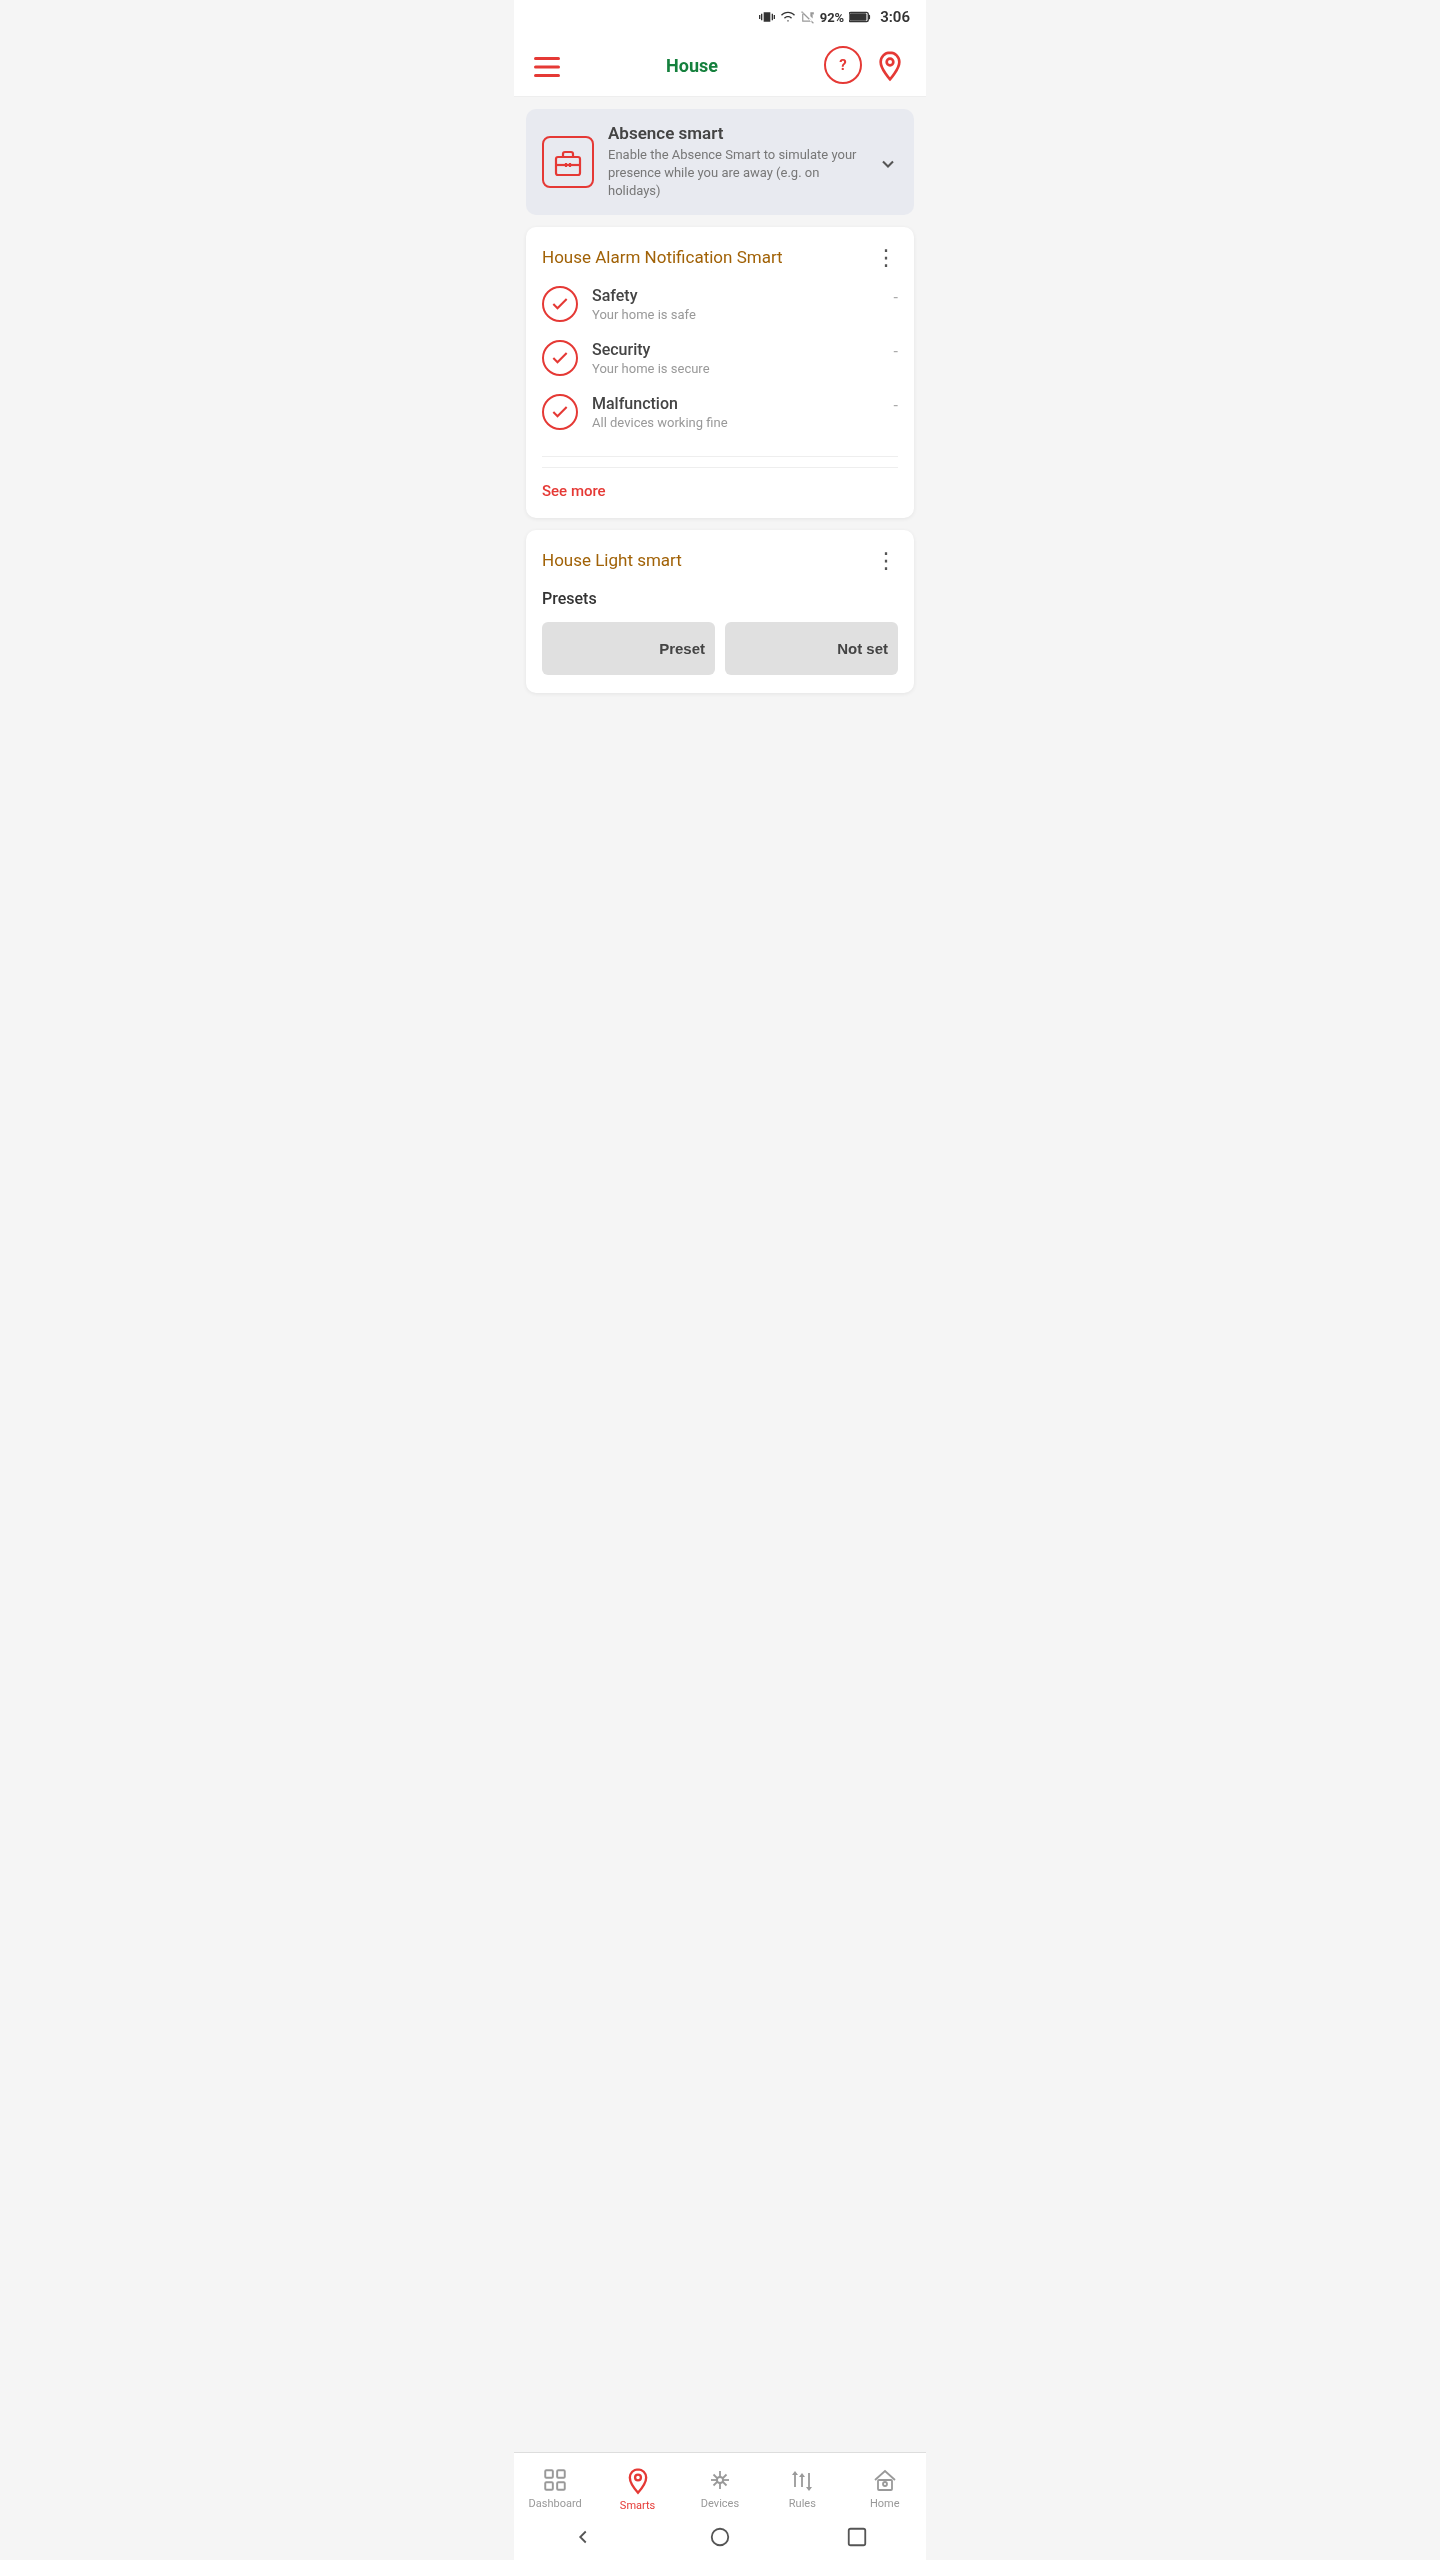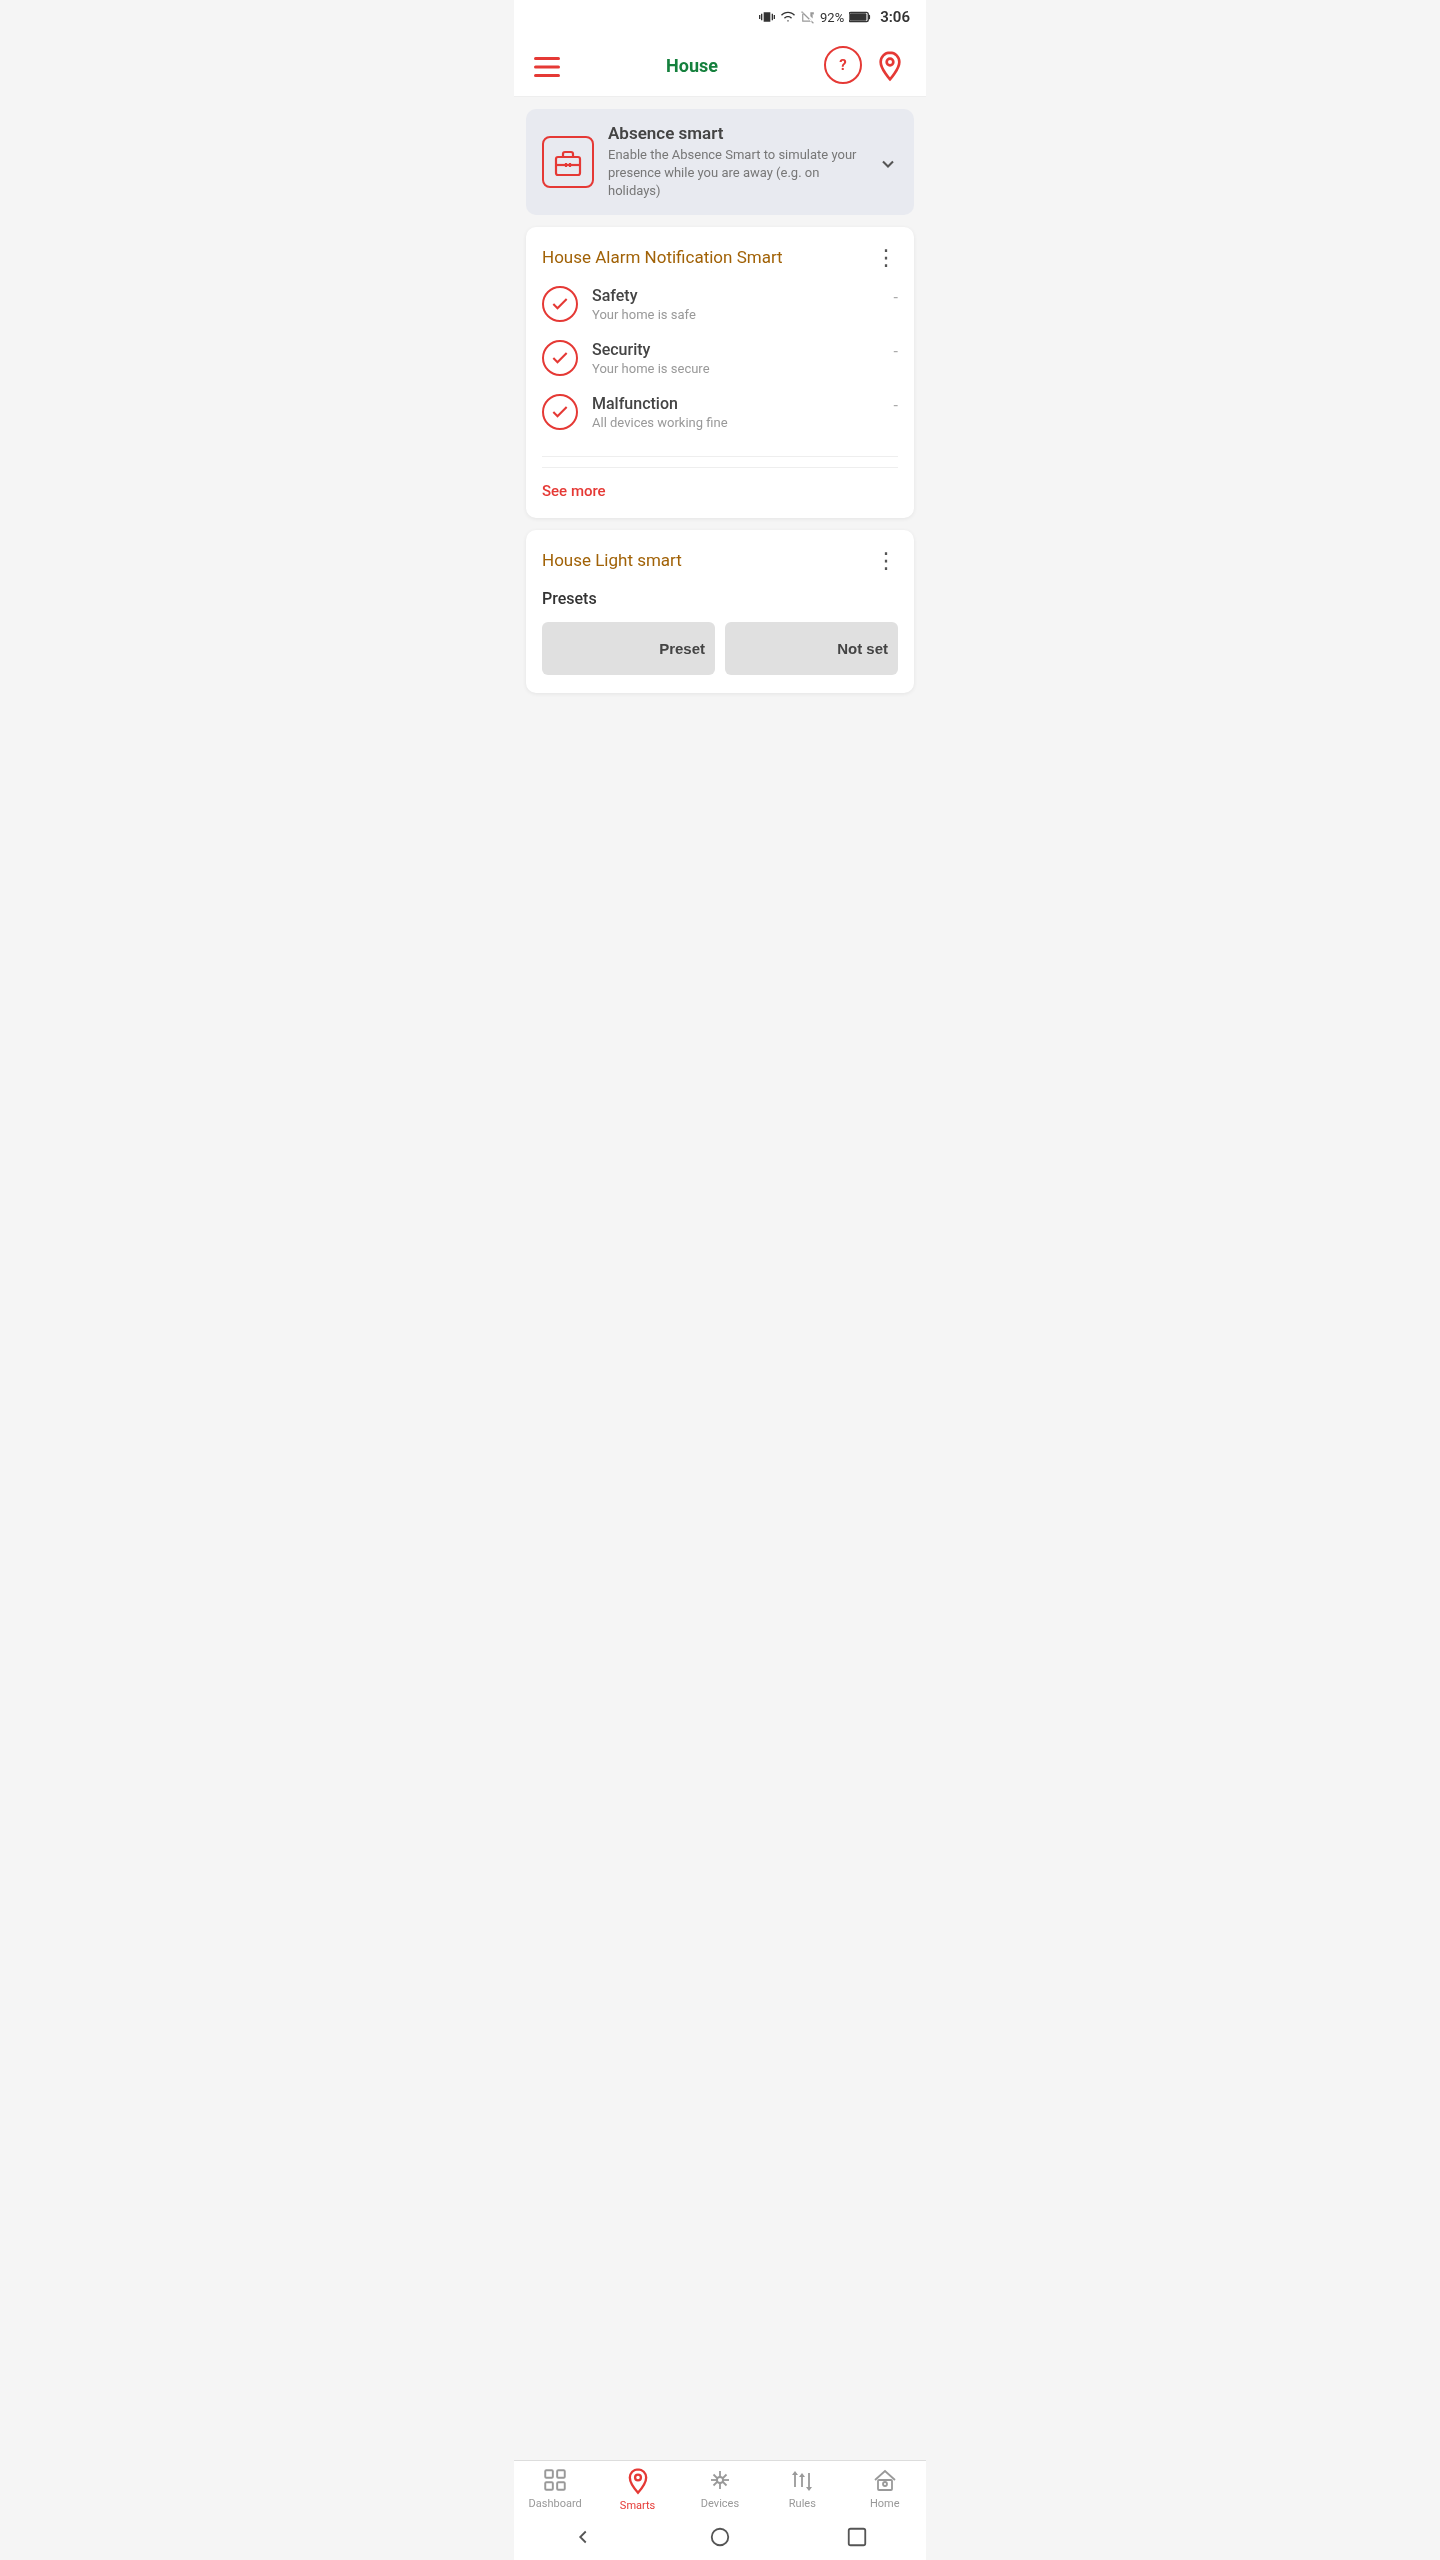--- a/index.html
+++ b/index.html
@@ -26,21 +26,21 @@
       font-size: 13px;
       color: #333;
     }
     .status-bar .status-icons {
       display: flex;
       align-items: center;
       gap: 5px;
     }
     .status-bar .battery-text {
       font-size: 13px;
-      font-weight: 400;
+      font-weight: 700;
     }
     .status-bar .time {
       font-size: 15px;
       font-weight: 600;
       margin-left: 4px;
     }
 
     
     .top-nav {
       background: #fff;
@@ -382,21 +382,21 @@
       <button class="preset-btn">Not set</button>
     </div>
   </div>
 
 </div>
 
 <div class="bottom-area"></div>
 
 <div style="position:fixed; bottom:0; left:50%; transform:translateX(-50%); width:412px; background:#fff; z-index:99;">
 
-  <div style="display:flex; justify-content:space-around; padding:6px 0 6px; border-top:1px solid #ddd;text-align:right;">
+  <div style="display:flex; justify-content:space-around; padding:14px 0 6px; border-top:1px solid #ddd;text-align:right;">
     <div class="nav-item">
       <svg width="26" height="26" viewBox="0 0 24 24" fill="none" stroke="#999" stroke-width="1.8">
         <rect x="3" y="3" width="7" height="7" rx="1"></rect>
         <rect x="14" y="3" width="7" height="7" rx="1"></rect>
         <rect x="3" y="14" width="7" height="7" rx="1"></rect>
         <rect x="14" y="14" width="7" height="7" rx="1"></rect>
       </svg>
       <span class="nav-label">Dashboard</span>
     </div>
     <div class="nav-item active">

